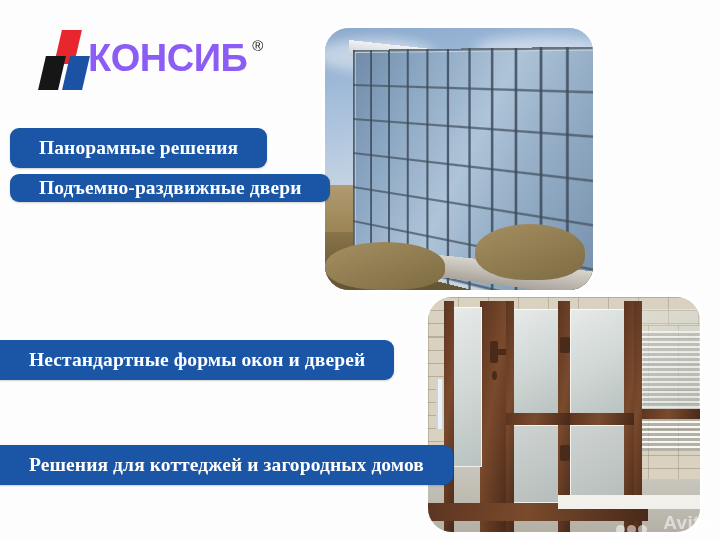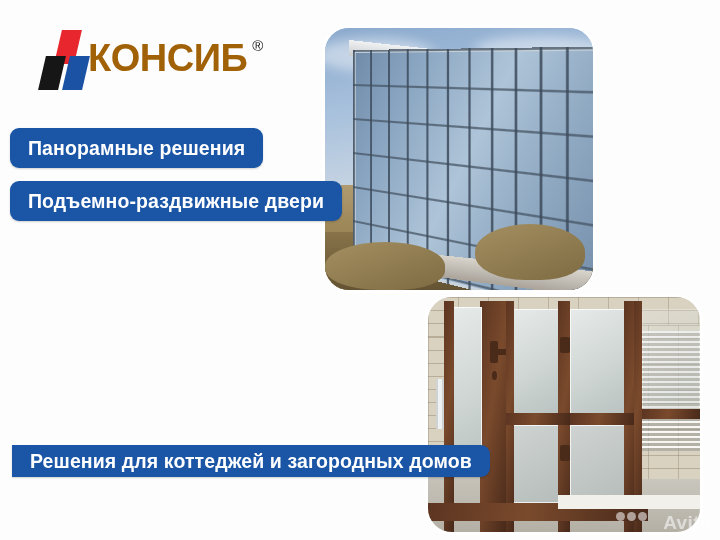--- a/index.html
+++ b/index.html
@@ -10,33 +10,33 @@
 
   
   #logo-block{position:absolute;left:36px;top:28px;height:60px;display:flex;align-items:center;}
   #logo-mark{position:relative;width:48px;height:56px;flex:none;}
   .para{position:absolute;width:20px;height:34px;
         transform:skewX(-13deg);}
   #para-red{left:22px;top:0px;background:#e8262d;}
   #para-black{left:6px;top:26px;background:#161616;}
   #para-blue{left:30px;top:26px;background:#1b52a4;}
   #logo-word{margin-left:4px;position:relative;}
-  #logo-text{font-size:38px;font-weight:bold;letter-spacing:-0.5px;color:#a16207;line-height:1;
+  #logo-text{font-size:38px;font-weight:bold;letter-spacing:-0.5px;color:#8b5cf6;line-height:1;
              font-family:"Liberation Sans","DejaVu Sans",sans-serif;}
   #logo-reg{position:absolute;right:-16px;top:-2px;font-size:15px;color:#1b1b1b;font-weight:normal;}
 
   
   .banner{position:absolute;background:#1a55a6;color:#ffffff;
           display:flex;align-items:center;
           border-radius:9px;
           font-size:19.5px;font-weight:bold;letter-spacing:0.1px;
           box-shadow:0 1px 2px rgba(0,0,0,.18);
           white-space:nowrap;
           z-index:6;}
-  .banner span{padding:0 18px;}
+  .banner span{padding:0 29px;font-family:Liberation Serif, serif;}
   .banner.flush{border-top-left-radius:0;border-bottom-left-radius:0;}
 
   
   .photo{position:absolute;overflow:hidden;border-radius:24px;
          box-shadow:0 0 0 3px #ffffff;}
 
   
   #photo-facade{left:325px;top:28px;width:268px;height:262px;z-index:4;
      background:linear-gradient(#9fb8d6 0%, #b9cbe2 38%, #c2cddb 55%, #a89069 70%, #9c8459 100%);}
   .sky{position:absolute;left:0;top:0;width:100%;height:62%;
@@ -78,21 +78,21 @@
   .glassdim{background:linear-gradient(150deg,#cfd4d2,#b5bcba);}
   .handle{position:absolute;background:#4a2a19;border-radius:2px;}
   .blinds{position:absolute;
      background-image:repeating-linear-gradient(to bottom, rgba(255,255,255,.85) 0 2px, rgba(150,150,145,.55) 2px 5px);}
   .radiator{position:absolute;background:#e3e6e6;
      background-image:repeating-linear-gradient(to right, #cfd3d3 0 2px, #eef1f1 2px 6px);}
   .floor{position:absolute;background:linear-gradient(#c9c6bd,#b4b0a6);}
 
   
   #watermark{position:absolute;right:8px;bottom:6px;z-index:20;
-     display:flex;align-items:flex-start;gap:16px;opacity:.55;margin-top:21px;}
+     display:flex;align-items:flex-end;gap:16px;opacity:.55;margin-top:21px;}
   #wm-dots{display:flex;gap:2px;}
   #wm-dots i{display:block;width:9px;height:9px;border-radius:50%;background:#ffffff;}
   #wm-text{font-size:19px;font-weight:bold;color:#ffffff;letter-spacing:.4px;
      font-family:"Liberation Sans","DejaVu Sans",sans-serif;}
 </style>
 </head>
 <body>
 
 <div id="canvas">
 
@@ -163,24 +163,27 @@
     <div class="glass" style="left:214px;top:12px;width:58px;height:100px;opacity:.35;"></div>
     <div class="brownframe" style="left:214px;top:112px;width:58px;height:10px;"></div>
 
     <div class="brownframe" style="left:0;top:206px;width:220px;height:18px;"></div>
     <div style="position:absolute;left:130px;top:198px;width:142px;height:14px;background:#f2f0ea;"></div>
   </div>
 
   <div class="banner" style="left:10px;top:128px;height:40px;">
     <span>Панорамные решения</span>
   </div>
-  <div class="banner" style="left:10px;top:181px;height:40px;">
+  <div class="banner" style="left:10px;top:174px;height:28px;">
     <span>Подъемно-раздвижные двери</span>
   </div>
-  <div class="banner flush" style="left:12px;top:445px;height:32px;">
+  <div class="banner flush" style="left:0px;top:340px;height:40px;">
+    <span>Нестандартные формы окон и дверей</span>
+  </div>
+  <div class="banner flush" style="left:0px;top:445px;height:40px;">
     <span>Решения для коттеджей и загородных домов</span>
   </div>
 
   <div id="watermark">
     <span id="wm-dots">
       <i></i>
         <i></i>
         <i></i>
     </span>
     <span id="wm-text">Avito</span>

